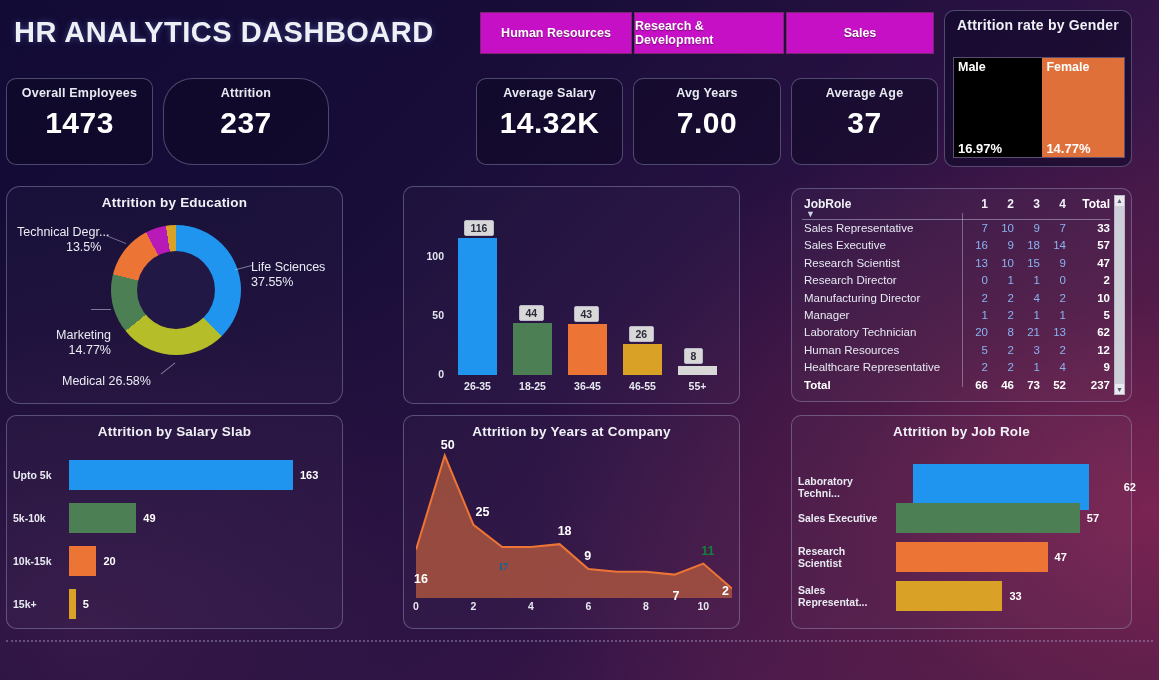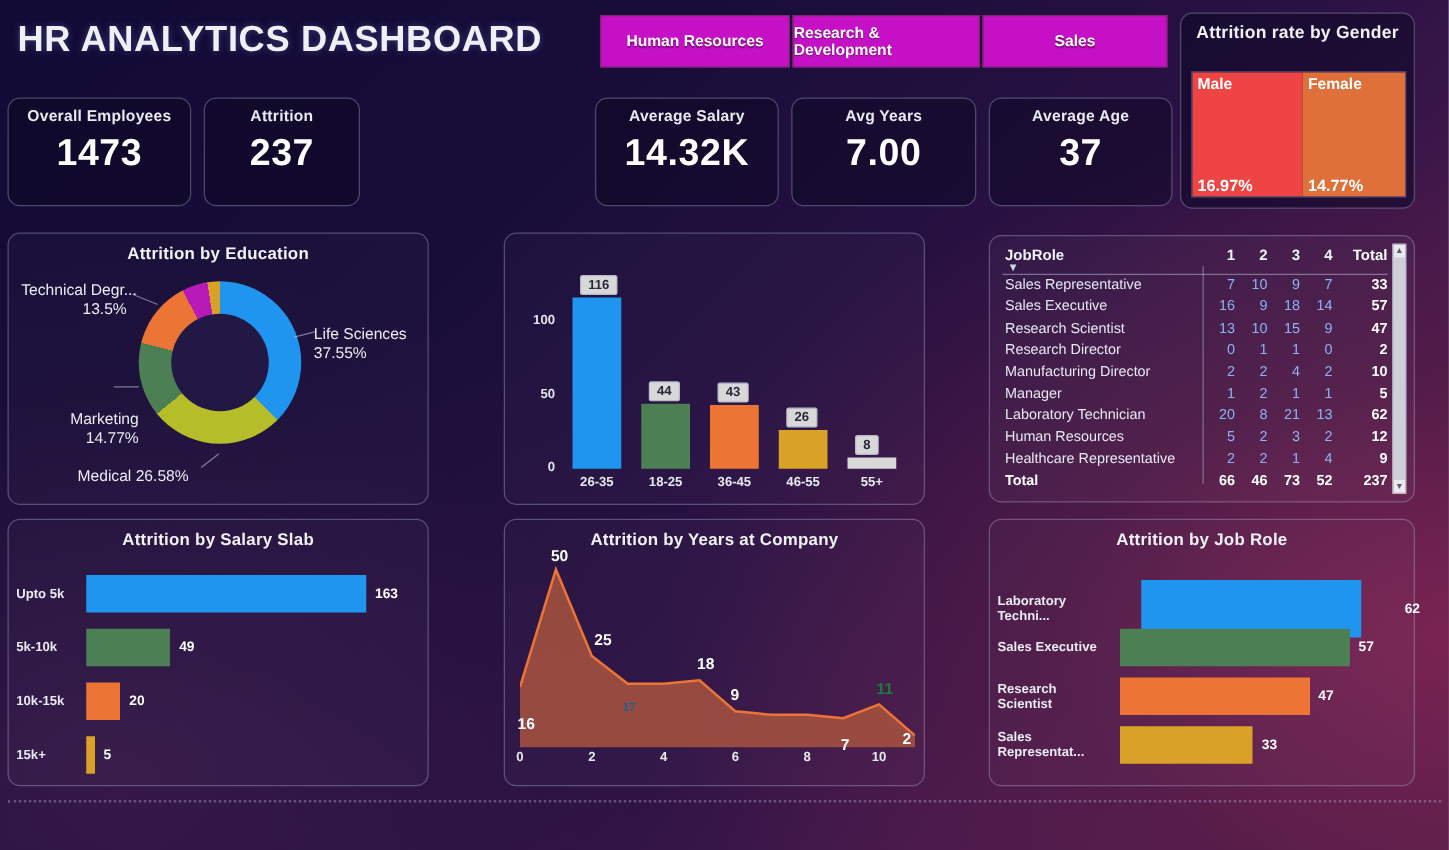--- a/index.html
+++ b/index.html
@@ -48,42 +48,42 @@
     padding-top: 8px; letter-spacing: .2px;
   }
 
   
   .gender { left: 944px; top: 10px; width: 188px; height: 157px;
             background: rgba(12,8,36,.55); }
   .gender .card-title { font-size: 14px; line-height: 17px; padding-top: 6px; }
   .tree { position: absolute; left: 8px; top: 46px; width: 172px; height: 101px;
           display: flex; border: 1px solid rgba(200,205,235,.35); }
   .tile { position: relative; height: 100%; }
-  .tile.male { width: 52%; background: #ef4444; }
+  .tile.male { width: 52%; background: #000000; }
   .tile.female { width: 48%; background: #e0703a; }
   .tile .t-name { position: absolute; left: 4px; top: 2px; color: #fff;
                   font-size: 12.5px; font-weight: bold; }
   .tile .t-val { position: absolute; left: 4px; bottom: 1px; color: #fff;
                  font-size: 13px; font-weight: bold; }
 
   
   .kpi { top: 78px; height: 87px; background: rgba(10,7,32,.45); }
   .kpi .k-label { text-align:center; color:#e8eaf2; font-size:12.5px;
                   font-weight:bold; padding-top:7px; letter-spacing:.2px; }
   .kpi .k-value { text-align:center; color:#ffffff; font-size:30px;
                   font-weight:bold; padding-top:6px; letter-spacing:.5px; }
   .kpi1 { left: 6px;   width: 147px; }
-  .kpi2 { left: 163px; width: 125px; }
+  .kpi2 { left: 163px; width: 166px; border-radius: 30px; }
   .kpi3 { left: 318px; width: 145px; }
   .kpi4 { left: 476px; width: 147px; }
   .kpi5 { left: 633px; width: 148px; }
   .kpi6 { left: 791px; width: 147px; }
 
   
-  .p-edu   { left: 6px;   top: 186px; width: 337px; height: 218px; }
+  .p-edu   { left: 6px;   top: 186px; width: 337px; height: 218px; border-radius: 14px; }
   .p-age   { left: 403px; top: 186px; width: 337px; height: 218px; }
   .p-role  { left: 791px; top: 188px; width: 341px; height: 214px;
              background: rgba(255,255,255,.03); }
   .p-sal   { left: 6px;   top: 415px; width: 337px; height: 214px; }
   .p-years { left: 403px; top: 415px; width: 337px; height: 214px; }
   .p-job   { left: 791px; top: 415px; width: 341px; height: 214px; }
 
   
   .donut-wrap { position: absolute; left: 104px; top: 38px; width: 130px; height: 130px; }
   .donut { width: 130px; height: 130px; border-radius: 50%; }

